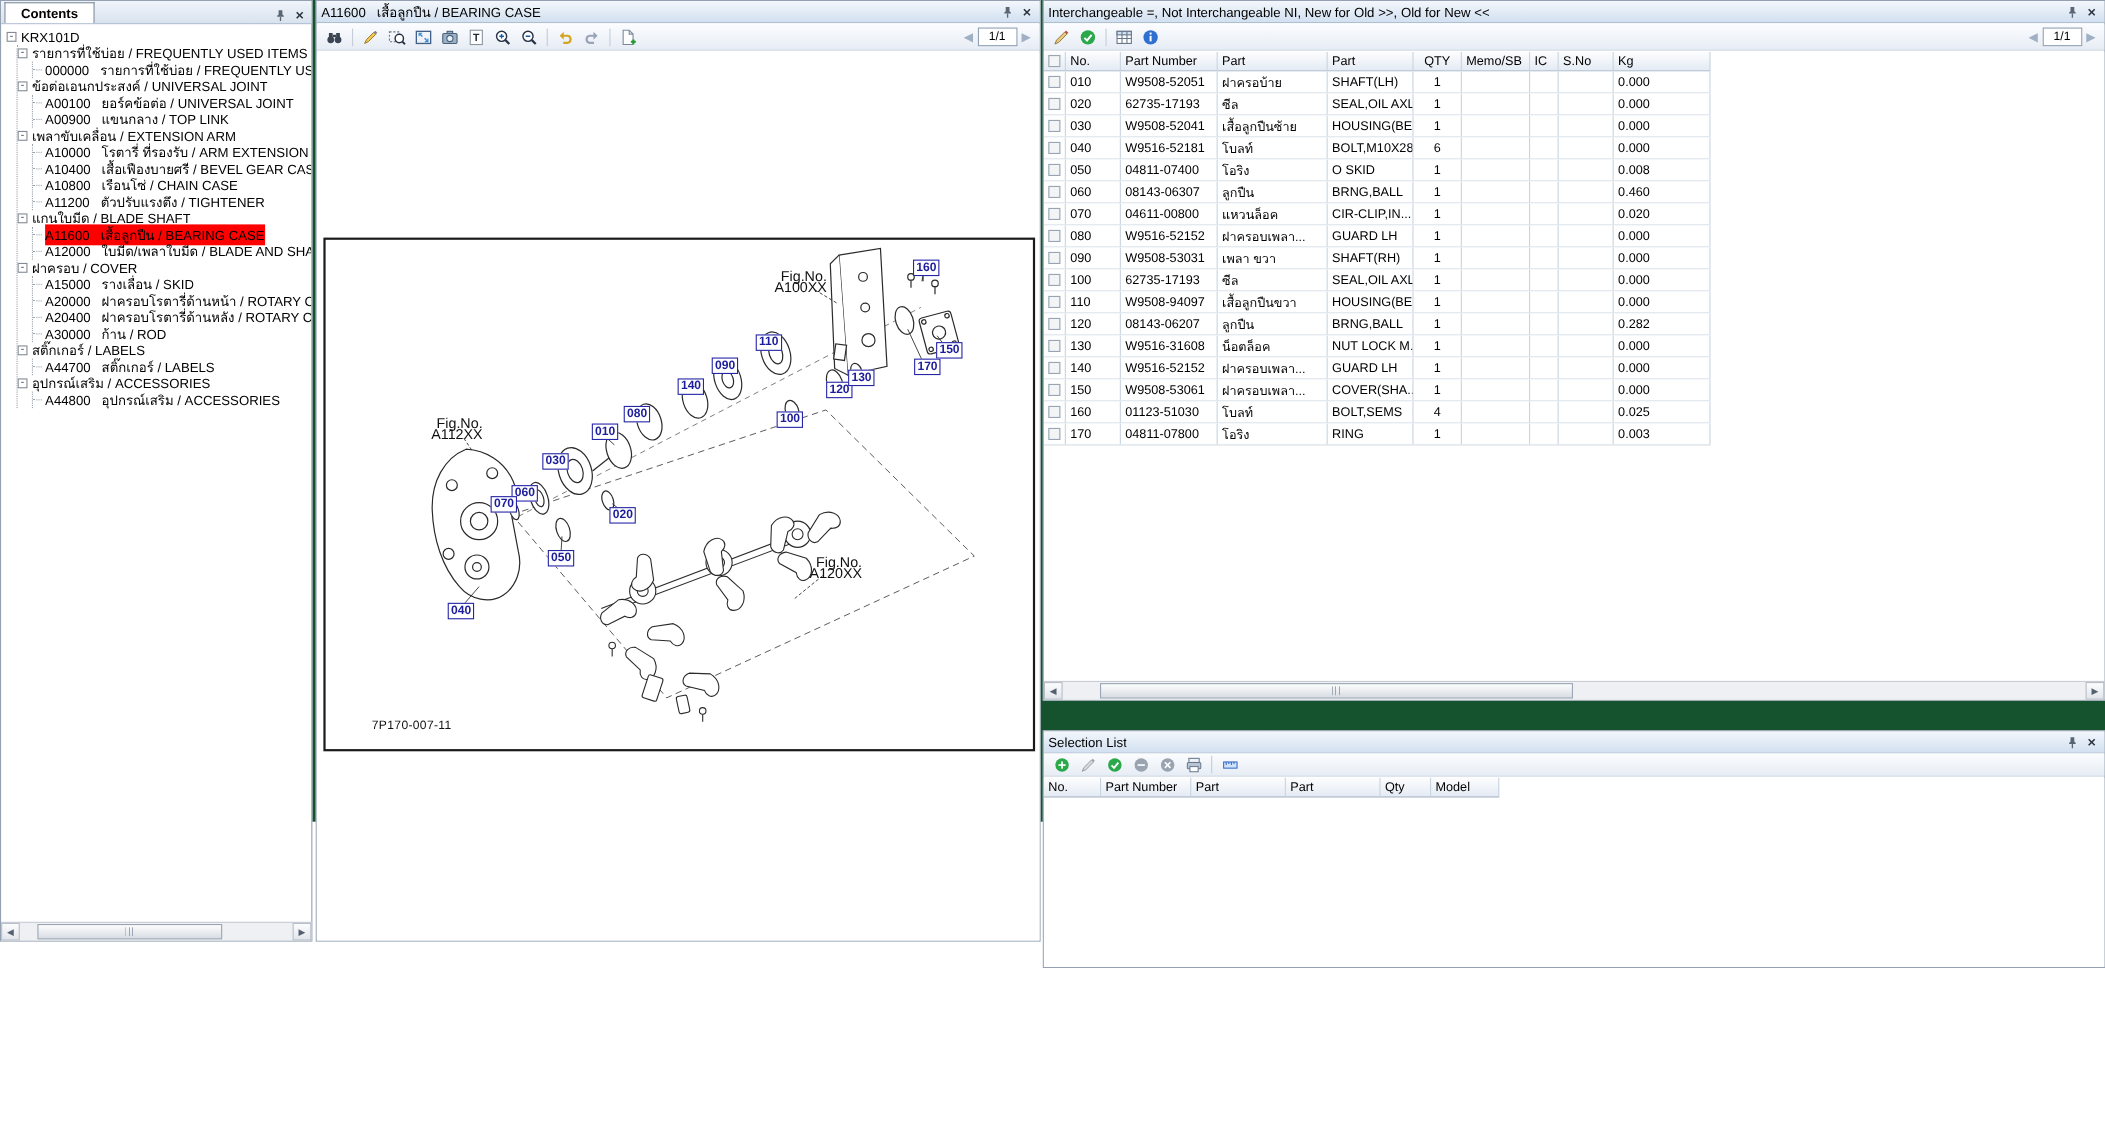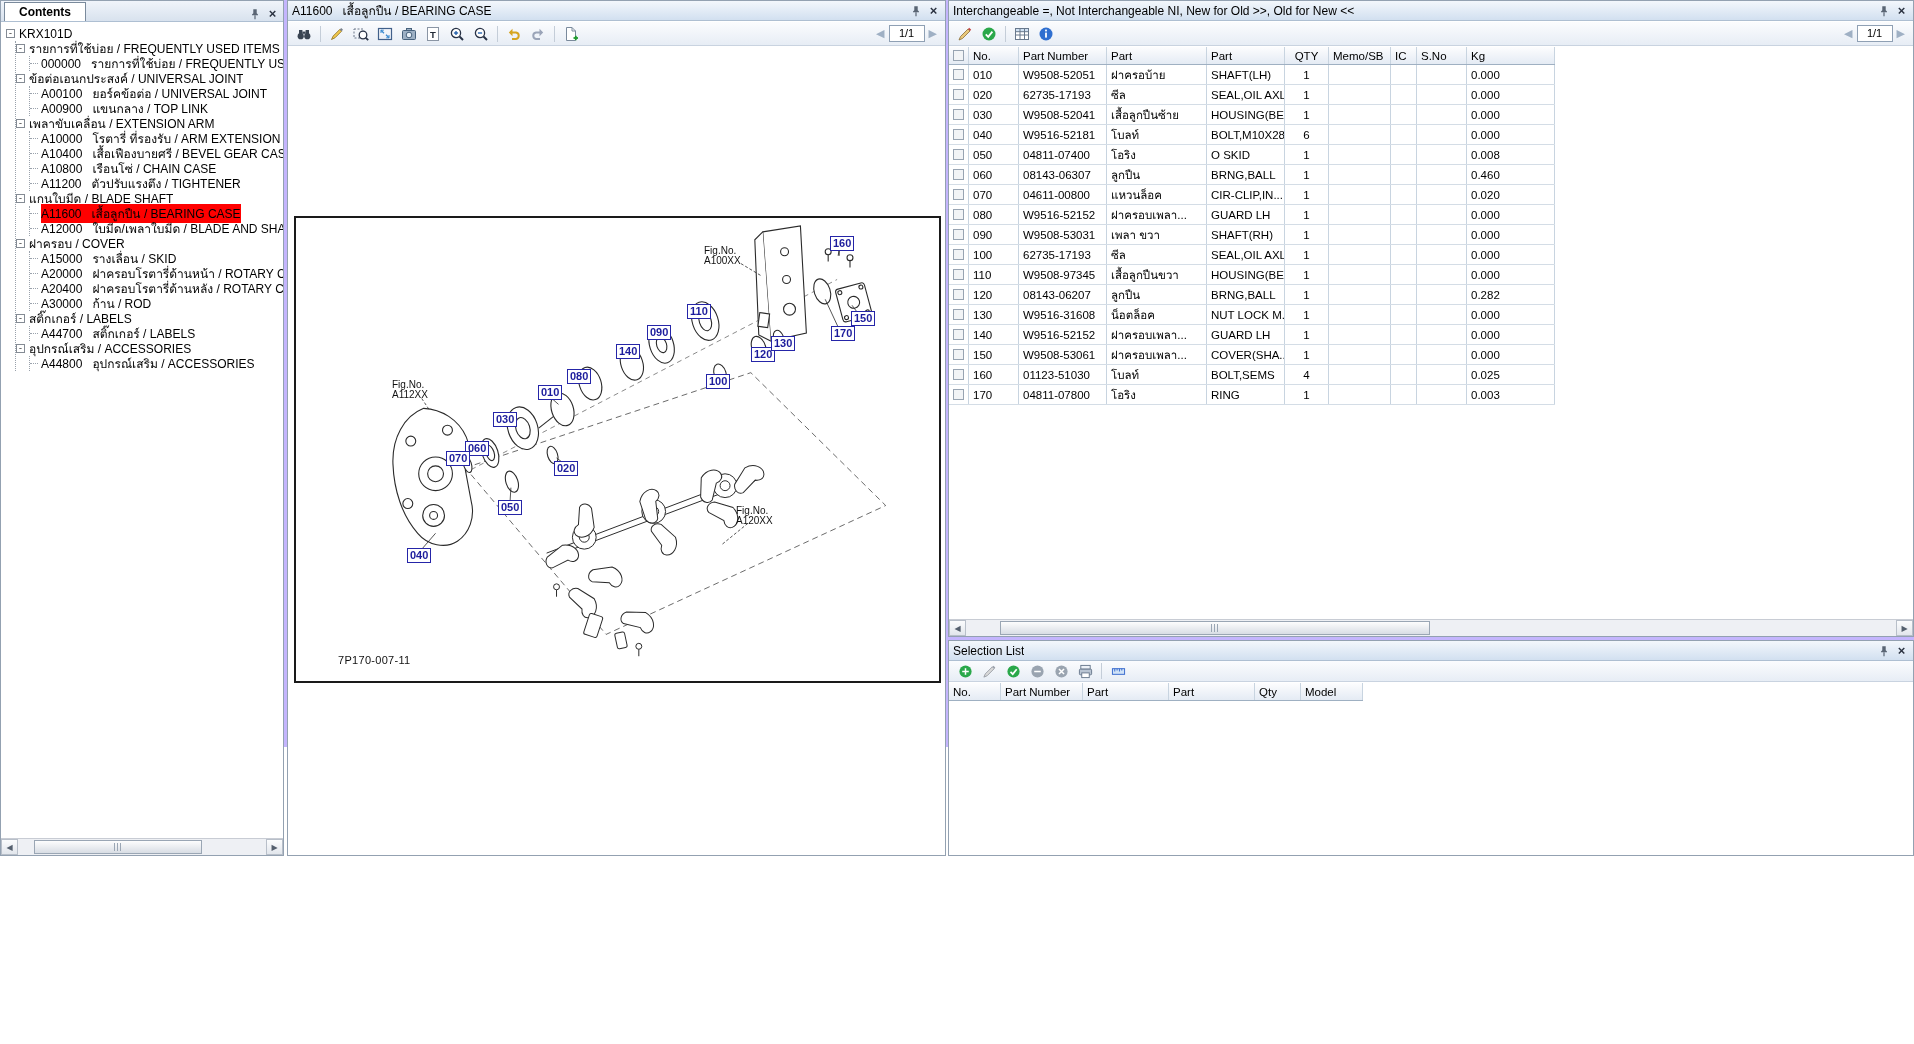--- a/index.html
+++ b/index.html
@@ -1,17 +1,17 @@
 <!DOCTYPE html>
 <html><head>
 <meta charset="utf-8">
 <style>
   * { margin:0; padding:0; box-sizing:border-box; }
   html,body { width:1914px; height:1044px; background:#ffffff; font-family:"Liberation Sans", sans-serif; font-size:12px; color:#000; overflow:hidden; }
-  .app { position:absolute; top:0; left:0; width:1914px; height:747px; background:#c4b5fd; }
+  .app { position:absolute; top:0; left:0; width:1914px; height:747px; background:#14532d; }
   .panel { position:absolute; background:#fff; border:1px solid #93a1b1; }
 
   
   .panel-header { height:20px; background:linear-gradient(#f3f7fc,#d2e0f0); border-bottom:1px solid #aebfd2;
     display:flex; align-items:center; padding:0 4px; }
   .panel-title { white-space:pre; overflow:hidden; font-size:12px; }
   .header-buttons { margin-left:auto; display:flex; align-items:center; gap:3px; }
   .hbtn { width:15px; height:15px; display:flex; align-items:center; justify-content:center; color:#2a3240; }
   .hbtn.close { font-size:13px; font-weight:bold; line-height:13px; }
 
@@ -45,37 +45,37 @@
   .strack { flex:1; position:relative; }
   .sthumb { position:absolute; top:1px; height:14px; background:linear-gradient(#fdfdfd,#d8dde4); border:1px solid #9aa6b4; display:flex; }
   .grip { margin:auto; width:8px; height:8px; background:repeating-linear-gradient(90deg,#9aa6b4 0 1px,transparent 1px 3px); }
 
   
   .diagram-panel { left:287px; top:0; width:659px; height:856px; }
   .canvas { position:absolute; top:46px; left:0; right:0; bottom:0; background:#fff; overflow:hidden; }
   .page { position:absolute; left:6px; top:169px; width:647px; height:467px; border:2px solid #1a1a1a; background:#fff; }
   .callout { position:absolute; border:1px solid #2525a8; background:#fff; color:#1c1c9c; font-size:11px; font-weight:bold;
     padding:0 2px; line-height:13px; }
-  .figref { position:absolute; font-size:10px; line-height:10px; text-align:left; color:#111; }
+  .figref { position:absolute; font-size:13px; line-height:10px; text-align:right; color:#111; }
   .drawing-no { position:absolute; left:42px; top:436px; font-size:11px; color:#111; letter-spacing:0.3px; }
 
   
   .parts-panel { left:948px; top:0; width:966px; height:637px; }
   .ptable { position:absolute; top:46px; left:0; right:0; bottom:17px; background:#fff; overflow:hidden; }
   .prow { display:flex; height:20px; border-bottom:1px solid #d4dde6; background:#fff; width:606px; }
   .phead { height:18px; background:linear-gradient(#fdfdfe,#e4ebf4); border-bottom:1px solid #9fb0c2; }
   .pcell { border-right:1px solid #c8d4e0; padding:0 4px; overflow:hidden; white-space:nowrap; height:100%;
     display:flex; align-items:center; font-size:11.5px; flex:none; }
   .cb { width:20px; justify-content:center; padding:0; }
   .c0{width:50px}.c1{width:88px}.c2{width:100px}.c3{width:78px}.c4{width:44px;justify-content:center}
   .c5{width:62px}.c6{width:26px}.c7{width:50px}.c8{width:88px}
   .cbx { width:11px; height:11px; border:1px solid #98a4b2; background:#f2f4f6; display:inline-block; flex:none; }
 
   
-  .selection-panel { left:948px; top:640px; width:966px; height:216px; }
+  .selection-panel { left:948px; top:664px; width:966px; height:216px; }
   .sel-toolbar { top:20px; height:21px; }
   .srow { display:flex; height:18px; background:linear-gradient(#fdfdfe,#e4ebf4); border-bottom:1px solid #9fb0c2; width:414px; margin-top:0; }
   .sel-table-wrap { position:absolute; top:42px; left:0; right:0; bottom:0; background:#fff; }
   .s0{width:52px}.s1{width:82px}.s2{width:86px}.s3{width:86px}.s4{width:46px}.s5{width:62px}
 
   svg.draw { position:absolute; left:0; top:0; }
 </style>
 </head>
 <body>
 
@@ -676,21 +676,21 @@
             <div class="pcell c5"></div>
             <div class="pcell c6"></div>
             <div class="pcell c7"></div>
             <div class="pcell c8">0.000</div>
           </div>
           <div class="prow">
             <div class="pcell cb">
               <span class="cbx"></span>
             </div>
             <div class="pcell c0">110</div>
-            <div class="pcell c1">W9508-97345</div>
+            <div class="pcell c1">W9508-94097</div>
             <div class="pcell c2">เสื้อลูกปืนขวา</div>
             <div class="pcell c3">HOUSING(BE...</div>
             <div class="pcell c4">1</div>
             <div class="pcell c5"></div>
             <div class="pcell c6"></div>
             <div class="pcell c7"></div>
             <div class="pcell c8">0.000</div>
           </div>
           <div class="prow">
             <div class="pcell cb">

